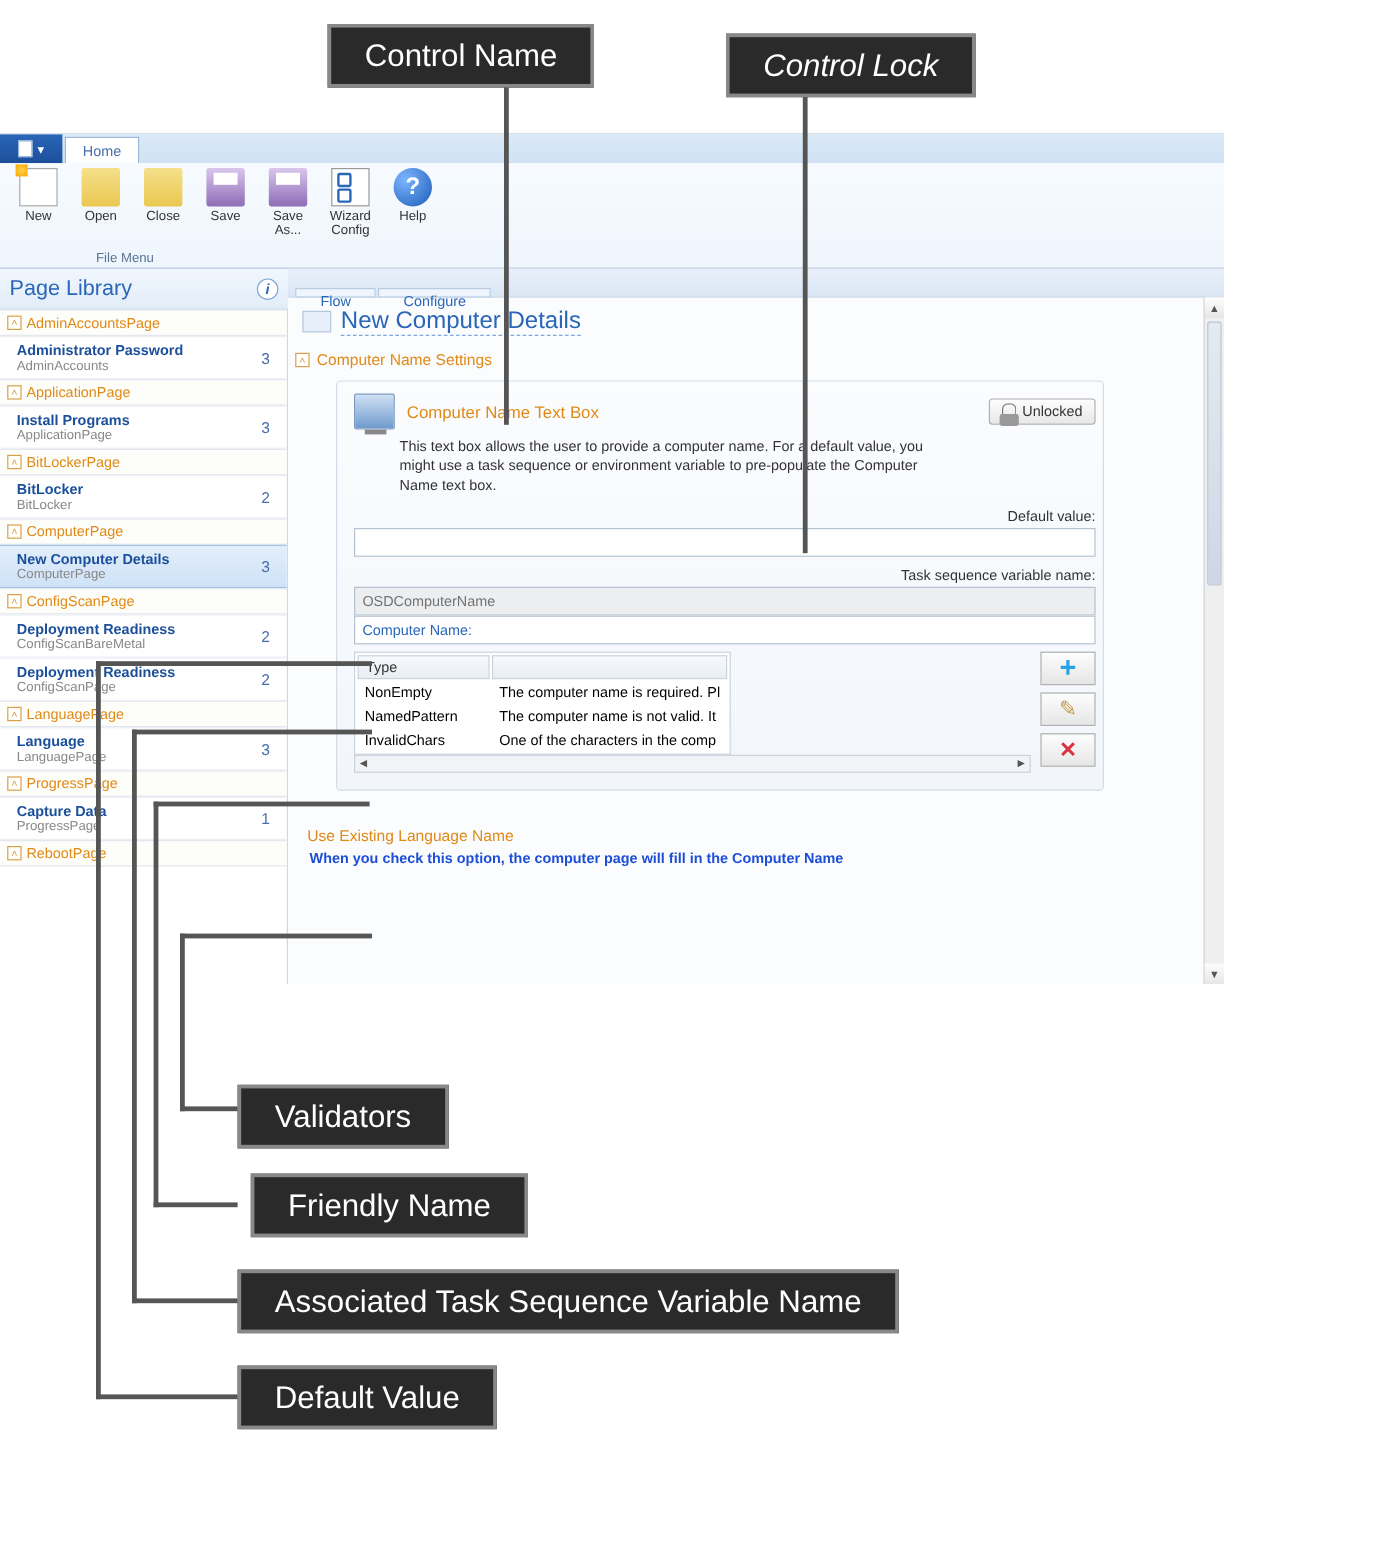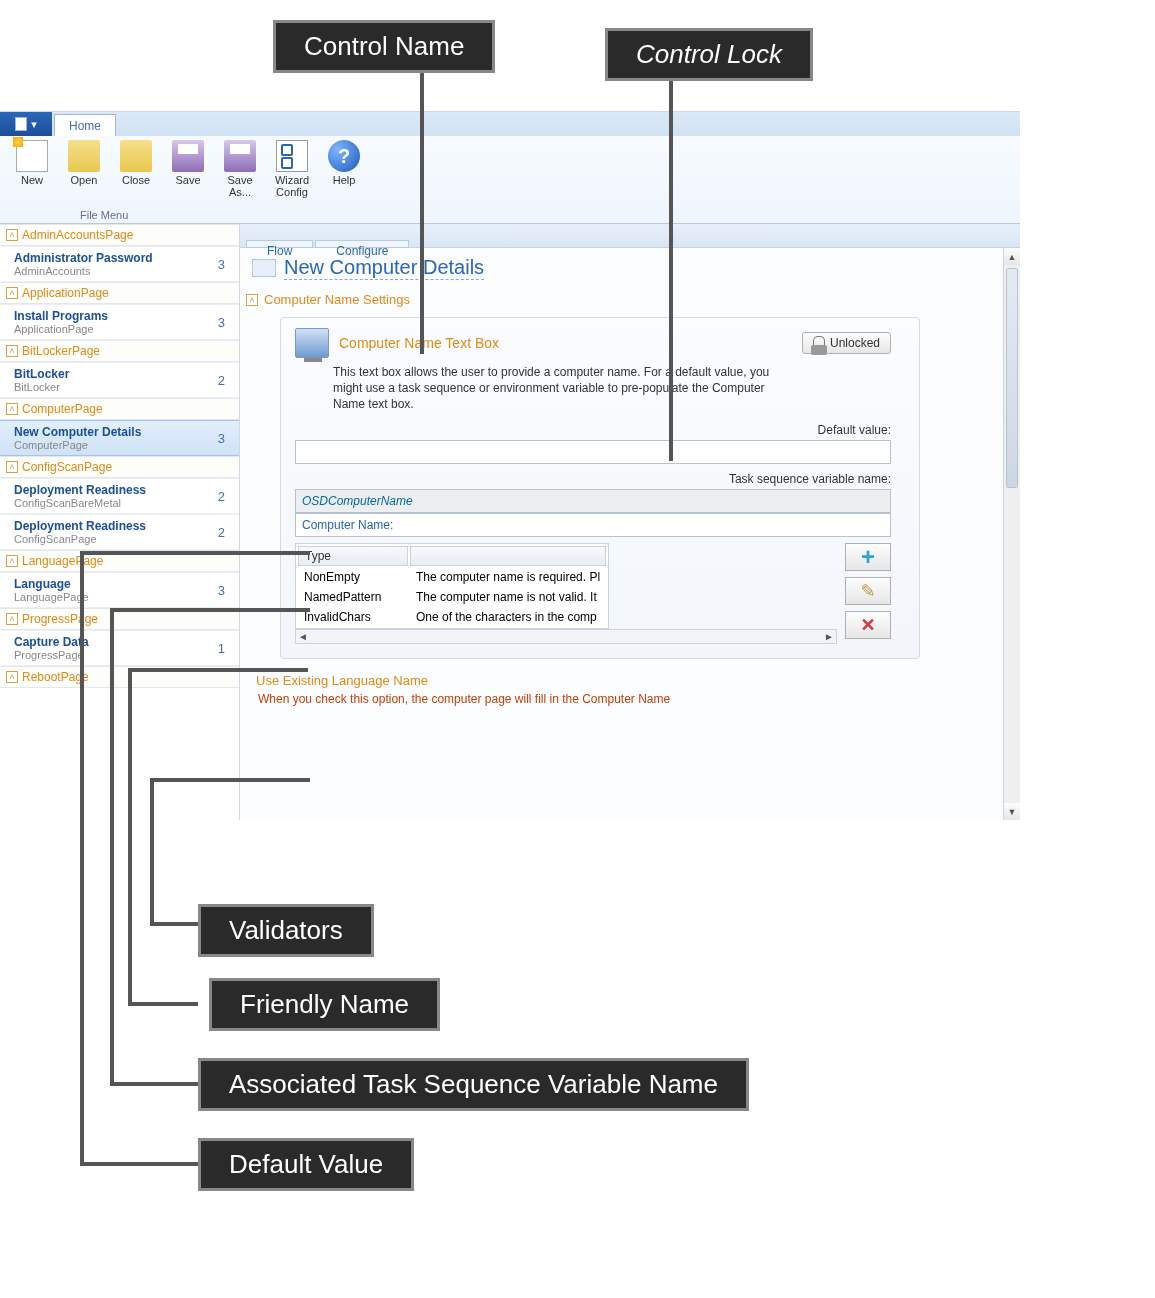--- a/index.html
+++ b/index.html
@@ -160,53 +160,53 @@
     height:24px;display:flex;align-items:stretch;padding-left:6px;border-bottom:1px solid #c4d4e7;
   }
   .tabbar .mtab {
     padding:3px 20px;border:1px solid #b8cbe0;background:#eef5fc;color:#2a66b8;font-size:12px;margin-top:16px;margin-right:2px;
   }
   .page-title-row{display:flex;align-items:center;gap:8px;padding:8px 12px;}
   .pticon{width:24px;height:18px;background:#e7effa;border:1px solid #b7c9df;}
   .page-title{color:#2a66b8;font-size:20px;border-bottom:1px dashed #7ea8dc;}
   .section-header{display:flex;align-items:center;gap:6px;color:#e08a17;font-size:13px;padding:4px 6px;}
   .panel {
-    margin:6px 24px 4px 40px;
+    margin:6px 24px 20px 40px;
     background:linear-gradient(#fbfcfe,#f2f6fb);
     border:1px solid #d2dbe6;
     border-radius:4px;
-    padding:10px 28px 14px 14px;
+    padding:10px 6px 14px 14px;
     width:640px;
   }
   .panel-head{display:flex;align-items:center;justify-content:space-between;margin-bottom:6px;}
   .panel-head-left{display:flex;align-items:center;gap:10px;}
   .comp-icon{width:34px;height:30px;background:linear-gradient(#cfe0f4,#6f9acd);border:1px solid #7a98c0;border-radius:2px;position:relative;}
   .comp-icon::after{content:"";position:absolute;bottom:-5px;left:8px;width:18px;height:4px;background:#888;}
   .panel-title{color:#e08a17;font-size:14px;}
   .lock-btn{display:flex;align-items:center;gap:5px;background:linear-gradient(#fdfdfd,#e7e7e7);border:1px solid #b0b0b0;border-radius:3px;padding:3px 10px;font-size:12px;color:#333;}
   .lock-icon{width:12px;height:14px;border:1.5px solid #777;border-bottom:none;border-radius:5px 5px 0 0;position:relative;}
   .lock-icon::after{content:"";position:absolute;left:-3px;top:8px;width:16px;height:10px;background:#999;border-radius:2px;}
   .panel-desc{color:#333;font-size:12px;line-height:1.35;margin:0 0 10px 38px;max-width:460px;}
   .fld-label{color:#333;font-size:12px;margin:8px 0 3px 0;text-align:right;}
   .fld-input{width:100%;height:24px;border:1px solid #b6c2d0;background:#fff;padding:2px 6px;font-size:12px;}
-  .fld-input.readonly{background:#eceef0;color:#0369a1;font-style:italic;}
+  .fld-input.readonly{background:#eceef0;color:#737373;}
   .blue-val{color:#2a66b8;}
   .val-table-wrap{display:flex;gap:8px;margin-top:6px;align-items:flex-start;}
   .val-table{flex:1;border:1px solid #c9d2dd;background:#fff;font-size:12px;}
   .val-table thead td{background:linear-gradient(#f7f9fc,#e8edf4);border:1px solid #c9d2dd;padding:2px 6px;color:#333;}
   .val-table tbody td{padding:2px 6px;border:none;white-space:nowrap;overflow:hidden;}
   .val-btns{display:flex;flex-direction:column;gap:6px;}
   .sq-btn{width:46px;height:28px;background:linear-gradient(#fdfdfd,#e6e6e6);border:1px solid #b0b0b0;display:flex;align-items:center;justify-content:center;font-size:18px;}
   .plus{color:#2aa3e6;font-weight:bold;font-size:24px;}
   .pencil{color:#c49a4b;}
   .xdel{color:#d9333f;font-weight:bold;}
   .hscroll{display:flex;justify-content:space-between;align-items:center;border:1px solid #c9d2dd;background:#f1f3f6;height:15px;padding:0 2px;margin-top:0;}
   .hscroll span{font-size:10px;color:#555;}
   .second-section{color:#e08a17;font-size:13px;padding:10px 6px 4px 16px;}
-  .cutoff-text{color:#c2410c;font-size:12px;padding:0 18px;}
+  .cutoff-text{color:#1d4ed8;font-size:12px;padding:0 18px;font-weight:bold;}
   .vsb{position:absolute;right:0;top:24px;bottom:0;width:17px;background:#efefef;border-left:1px solid #cfd4da;}
   .vsb .up,.vsb .down{height:17px;background:linear-gradient(#fdfdfd,#e6e6e6);display:flex;align-items:center;justify-content:center;font-size:9px;color:#555;}
   .vsb .down{position:absolute;bottom:0;width:100%;}
   .vsb .thumb{position:absolute;top:20px;height:220px;left:2px;right:2px;background:linear-gradient(#e4eaf2,#cdd7e4);border:1px solid #b8c3d2;border-radius:2px;}
 </style>
 </head>
 <body>
 
 <div class="callout" style="top:20px;left:273px;">Control Name</div>
 <div class="callout" style="top:28px;left:605px;font-style:italic;">Control Lock</div>
@@ -271,20 +271,24 @@
     </div>
     <div class="rbtn">
       <div class="ric ric-help">?</div>
       <span>Help</span>
     </div>
     <div class="ribbon-group-label">File Menu</div>
   </div>
 
   <div class="workspace">
     <div class="sidebar">
+      <div class="sidebar-header">
+        <span>Page Library</span>
+        <span class="info-icon">i</span>
+      </div>
       <div class="sb-list">
 
         <div class="sb-group">
             <span class="chev">˄</span>
             <span>AdminAccountsPage</span>
           </div>
         <div class="sb-item">
           <div>
               <div class="title">Administrator Password</div>
               <div class="sub">AdminAccounts</div>

